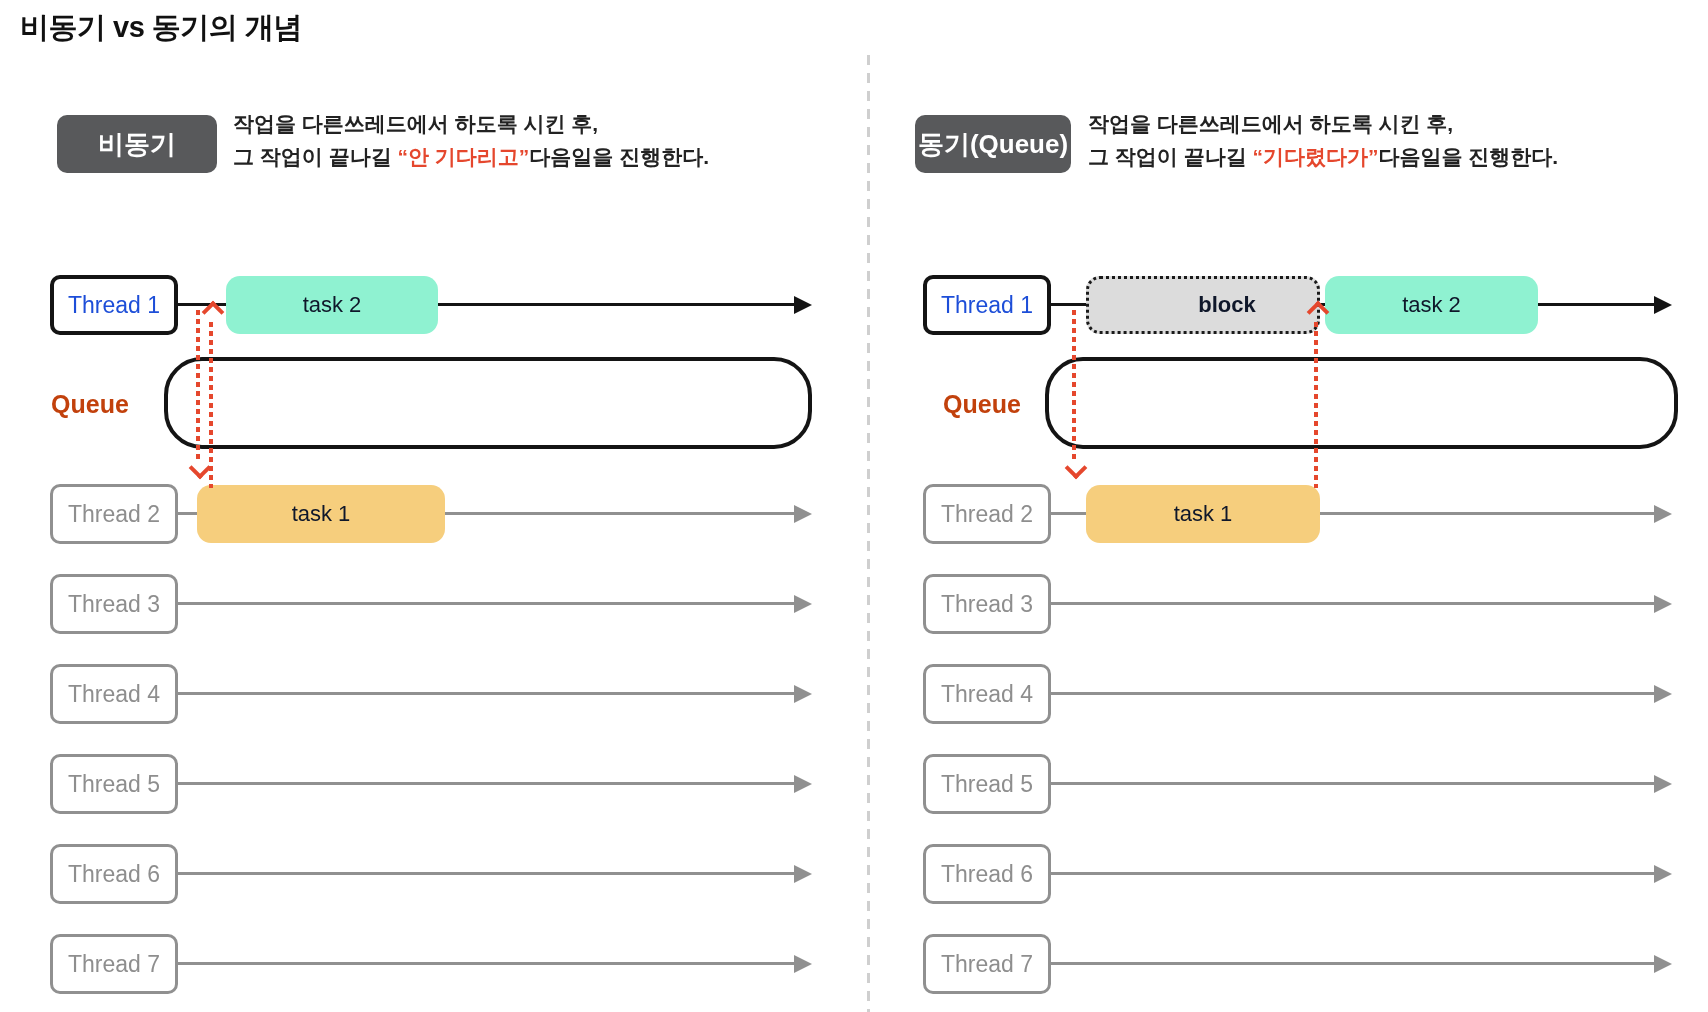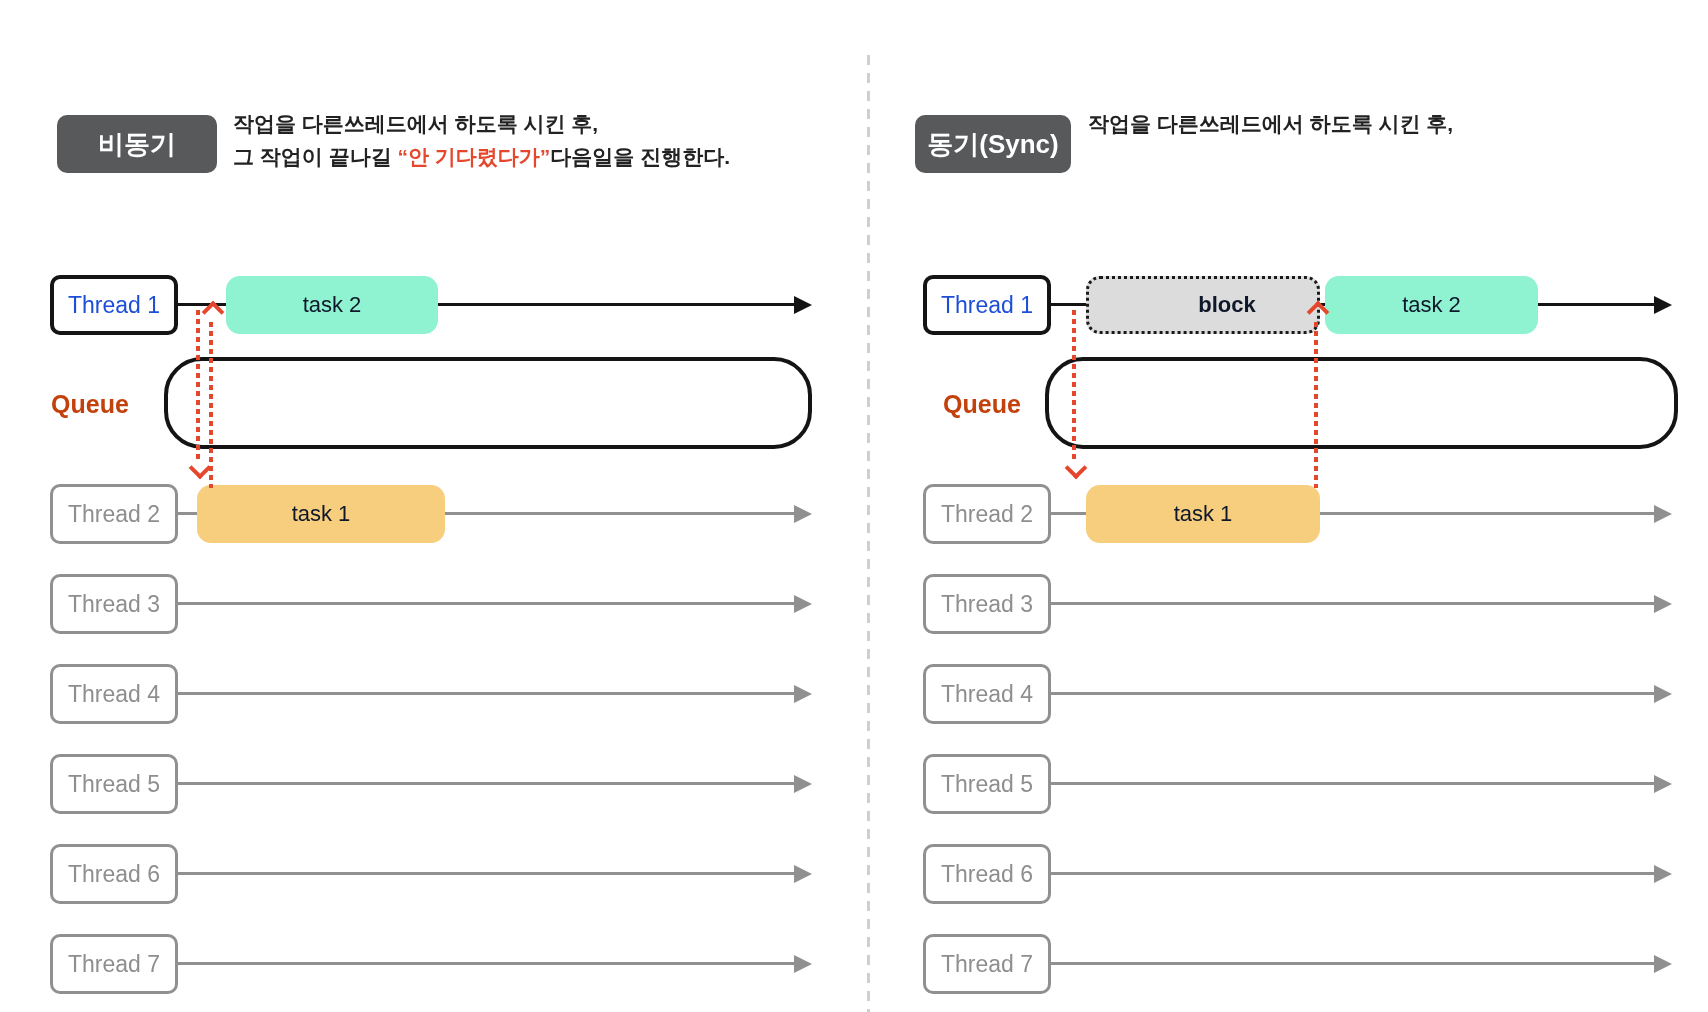--- a/index.html
+++ b/index.html
@@ -53,28 +53,29 @@
   }
   .chev{width:12px;height:12px;z-index:5;}
   .chev.down{border-right:4px solid #E5472D;border-bottom:4px solid #E5472D;transform:rotate(45deg);}
   .chev.up{border-left:4px solid #E5472D;border-top:4px solid #E5472D;transform:rotate(45deg);}
 </style>
 </head>
 <body>
 
 <div id="stage">
 
+  <div class="abs title">비동기 vs 동기의 개념</div>
   <div class="abs divider"></div>
 
   <div>
     <div class="abs badge" style="left:57px;top:115px;width:160px;">비동기(Async)</div>
 
     <div class="abs desc" style="left:233px;top:107px;">
       <div>작업을 다른쓰레드에서 하도록 시킨 후,</div>
-      <div><span>그 작업이 끝나길 </span><span class="hl">“안 기다렸다가”</span><span>다음일을 진행한다.</span></div>
+      <div><span>그 작업이 끝나길 </span><span class="hl">“안 기다리고”</span><span>다음일을 진행한다.</span></div>
     </div>
 
     <div class="abs hline" style="left:178px;top:303px;width:618px;"></div>
     <div class="abs harrow" style="left:794px;top:296px;"></div>
     <div class="abs tbox" style="left:50px;top:275px;">Thread 1</div>
     <div class="abs task green" style="left:226px;top:276px;width:212px;">task 2</div>
 
     <div class="abs queue-label" style="left:30px;top:390px;">Queue</div>
     <div class="abs queue-box" style="left:164px;top:357px;width:648px;height:92px;"></div>
 
@@ -103,24 +104,25 @@
     <div class="abs hline gray" style="left:178px;top:872px;width:618px;"></div>
     <div class="abs harrow gray" style="left:794px;top:865px;"></div>
     <div class="abs tbox gray" style="left:50px;top:844px;">Thread 6</div>
 
     <div class="abs hline gray" style="left:178px;top:962px;width:618px;"></div>
     <div class="abs harrow gray" style="left:794px;top:955px;"></div>
     <div class="abs tbox gray" style="left:50px;top:934px;">Thread 7</div>
   </div>
 
   <div>
-    <div class="abs badge" style="left:915px;top:115px;width:156px;">동기(Sync)</div>
+    <div class="abs badge" style="left:915px;top:115px;width:156px;">동기(Queue)</div>
 
     <div class="abs desc" style="left:1088px;top:107px;">
       <div>작업을 다른쓰레드에서 하도록 시킨 후,</div>
+      <div><span>그 작업이 끝나길 </span><span class="hl">“기다렸다가”</span><span>다음일을 진행한다.</span></div>
     </div>
 
     <div class="abs hline" style="left:1051px;top:303px;width:605px;"></div>
     <div class="abs harrow" style="left:1654px;top:296px;"></div>
     <div class="abs tbox" style="left:923px;top:275px;">Thread 1</div>
     <div class="abs task block" style="left:1086px;top:276px;width:234px;padding-left:48px;">block</div>
     <div class="abs task green" style="left:1325px;top:276px;width:213px;">task 2</div>
 
     <div class="abs queue-label" style="left:922px;top:390px;">Queue</div>
     <div class="abs queue-box" style="left:1045px;top:357px;width:633px;height:92px;"></div>

